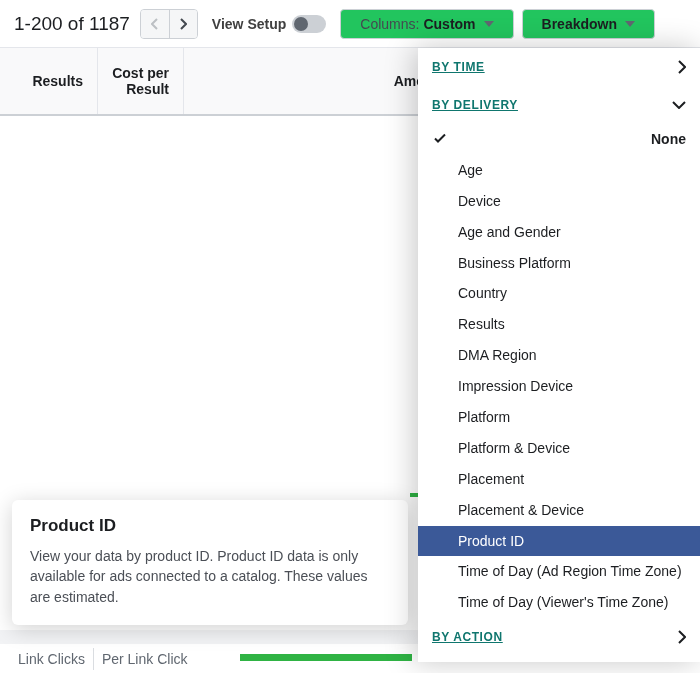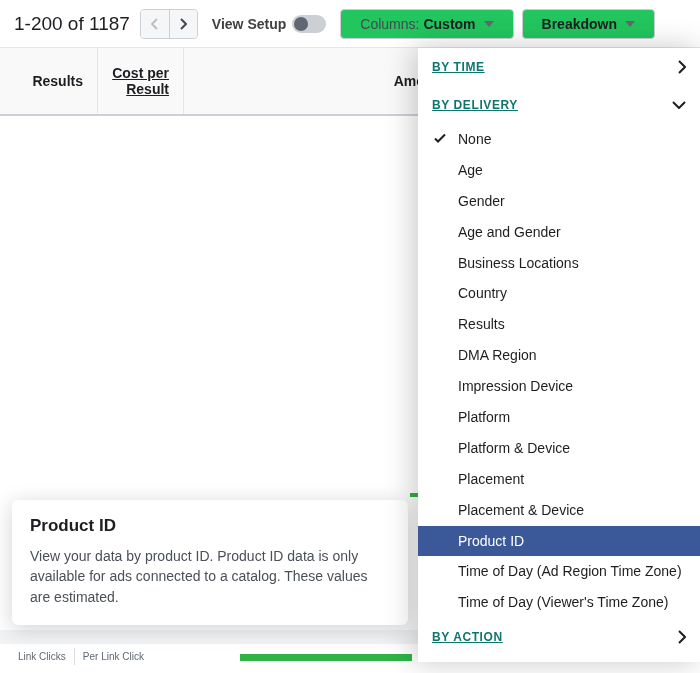--- a/index.html
+++ b/index.html
@@ -103,21 +103,21 @@
     justify-content: flex-end;
     text-align: right;
     padding: 0 14px;
     font-weight: 700;
     font-size: 14px;
     border-right: 1px solid #e4e6eb;
     color:#1c1e21;
   }
   .th.center { justify-content: center; text-align: center; }
   .th1 { width: 98px; }
-  .th2 { width: 86px; text-decoration: underline; }
+  .th2 { width: 86px; }
   .th3 { flex: 1; justify-content:center; text-align:center;}
 
   
   .body-area {
     position: relative;
     height: 368px;
     background: #fff;
   }
 
   
@@ -143,21 +143,21 @@
     color: #4b4f56;
   }
 
   
   .footer-labels {
     position: absolute;
     left: 10px;
     top: 648px;
     display: flex;
     align-items: center;
-    font-size: 10px;
+    font-size: 14px;
     color: #606770;
   }
   .footer-labels .seg {
     padding: 3px 8px;
     border-right: 1px solid #dadde1;
   }
   .footer-labels .seg:last-child { border-right:none;text-align:center;}
   .green-bar {
     position:absolute;
     left:240px; top:654px;
@@ -204,21 +204,22 @@
     display: flex;
     align-items: center;
     padding: 6px 14px 6px 40px;
     font-size: 14px;
     color: #1c1e21;
     cursor: pointer;
     position: relative;
     line-height: 1.35;
   }
   .option.selected {
-    font-weight: 400;
+    font-weight: 700;
+    justify-content: flex-end;
   }
   .option .check {
     position: absolute;
     left: 16px;
     top: 50%;
     transform: translateY(-50%);
   }
   .option.highlight {
     background: #3b5998;
     color: #fff;
@@ -311,27 +312,27 @@
         <div class="option selected">
           <span class="check"><svg width="12" height="10" viewBox="0 0 12 10">
               <path d="M1 5 L4 8 L11 1" fill="none" stroke="#1c1e21" stroke-width="2"></path>
             </svg></span>
           <span>None</span>
         </div>
         <div class="option">
           <span>Age</span>
         </div>
         <div class="option">
-          <span>Gender</span>
+          <span>Device</span>
         </div>
         <div class="option">
           <span>Age and Gender</span>
         </div>
         <div class="option">
-          <span>Business Locations</span>
+          <span>Business Platform</span>
         </div>
         <div class="option">
           <span>Country</span>
         </div>
         <div class="option">
           <span>Results</span>
         </div>
         <div class="option">
           <span>DMA Region</span>
         </div>

